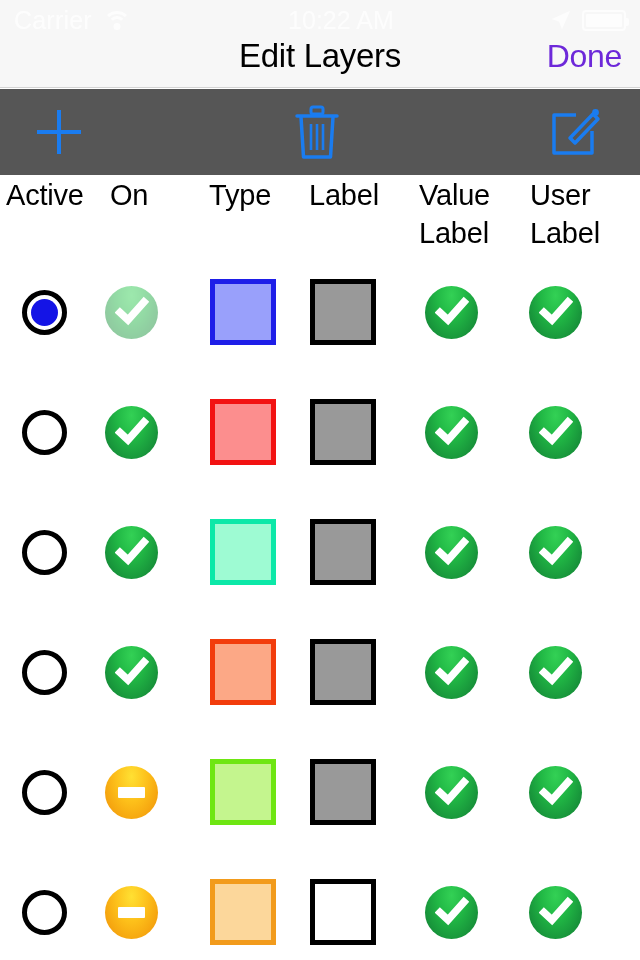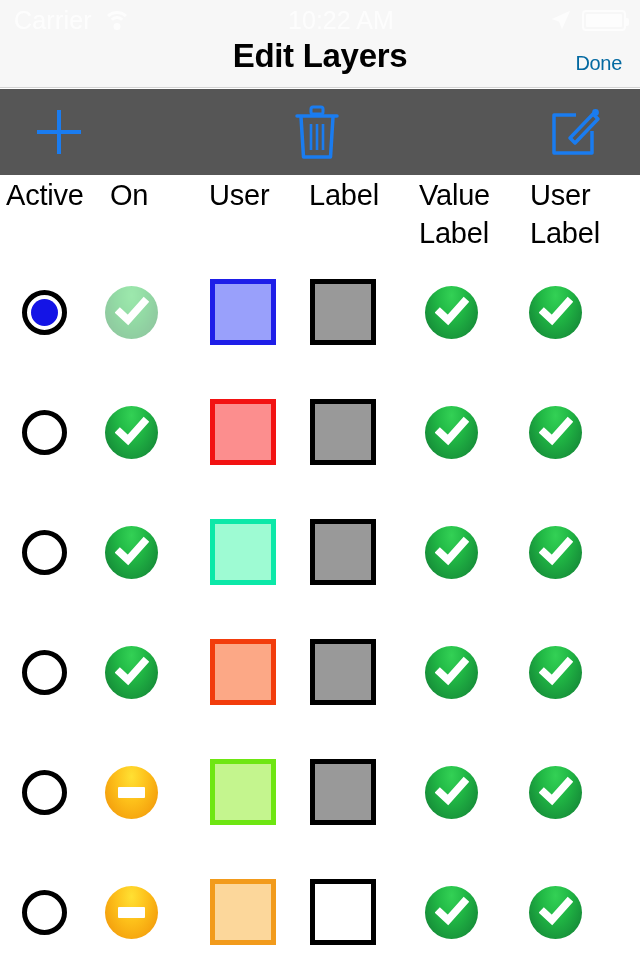--- a/index.html
+++ b/index.html
@@ -52,25 +52,25 @@
   .batt i { position: absolute; inset: 2px; background: #fdfdfd; border-radius: 1px; display:block; }
 
   
   .navbar {
     position: absolute; top: 0; left: 0; width: 640px; height: 88px;
     background: #f7f7f7; border-bottom: 1px solid #d4d4d4;
     display: flex; align-items: flex-end; justify-content: center;
     padding-bottom: 12px;
   }
   .nav-title {
-    font-size: 33px; font-weight: bold; color: #000; letter-spacing: -.3px;
+    font-size: 33px; font-weight: normal; color: #000; letter-spacing: -.3px;
   }
   .nav-done {
     position: absolute; right: 18px; bottom: 12px;
-    font-size: 20px; color: #0369a1; letter-spacing: -.3px;
+    font-size: 32px; color: #6d28d9; letter-spacing: -.3px;
   }
 
   
   .toolbar {
     position: absolute; top: 89px; left: 0; width: 640px; height: 86px;
     background: #565656;
     display: flex; align-items: center;
   }
   .tb-slot { flex: 1 1 0; display: flex; align-items: center; }
   .tb-slot.left { justify-content: flex-start; padding-left: 28px; }
@@ -188,21 +188,21 @@
             <circle cx="47.5" cy="7.5" r="3.4" fill="#1a7cf0"></circle>
           </svg>
         </span>
       </button>
     </div>
   </div>
 
   <div class="headers">
     <div class="hcell" style="left:6px;width:98px">Active</div>
     <div class="hcell" style="left:110px;width:70px">On</div>
-    <div class="hcell" style="left:209px;width:92px">User</div>
+    <div class="hcell" style="left:209px;width:92px">Type</div>
     <div class="hcell" style="left:309px;width:80px">Label</div>
     <div class="hcell" style="left:530px;width:96px">User Label</div>
     <div class="hcell" style="left:419px;width:96px">Value Label</div>
   </div>
 
   <div class="rows" id="rows">
       <div class="row">
         <div class="cell" style="left:22px">
           <div class="radio on">
             <i></i>

